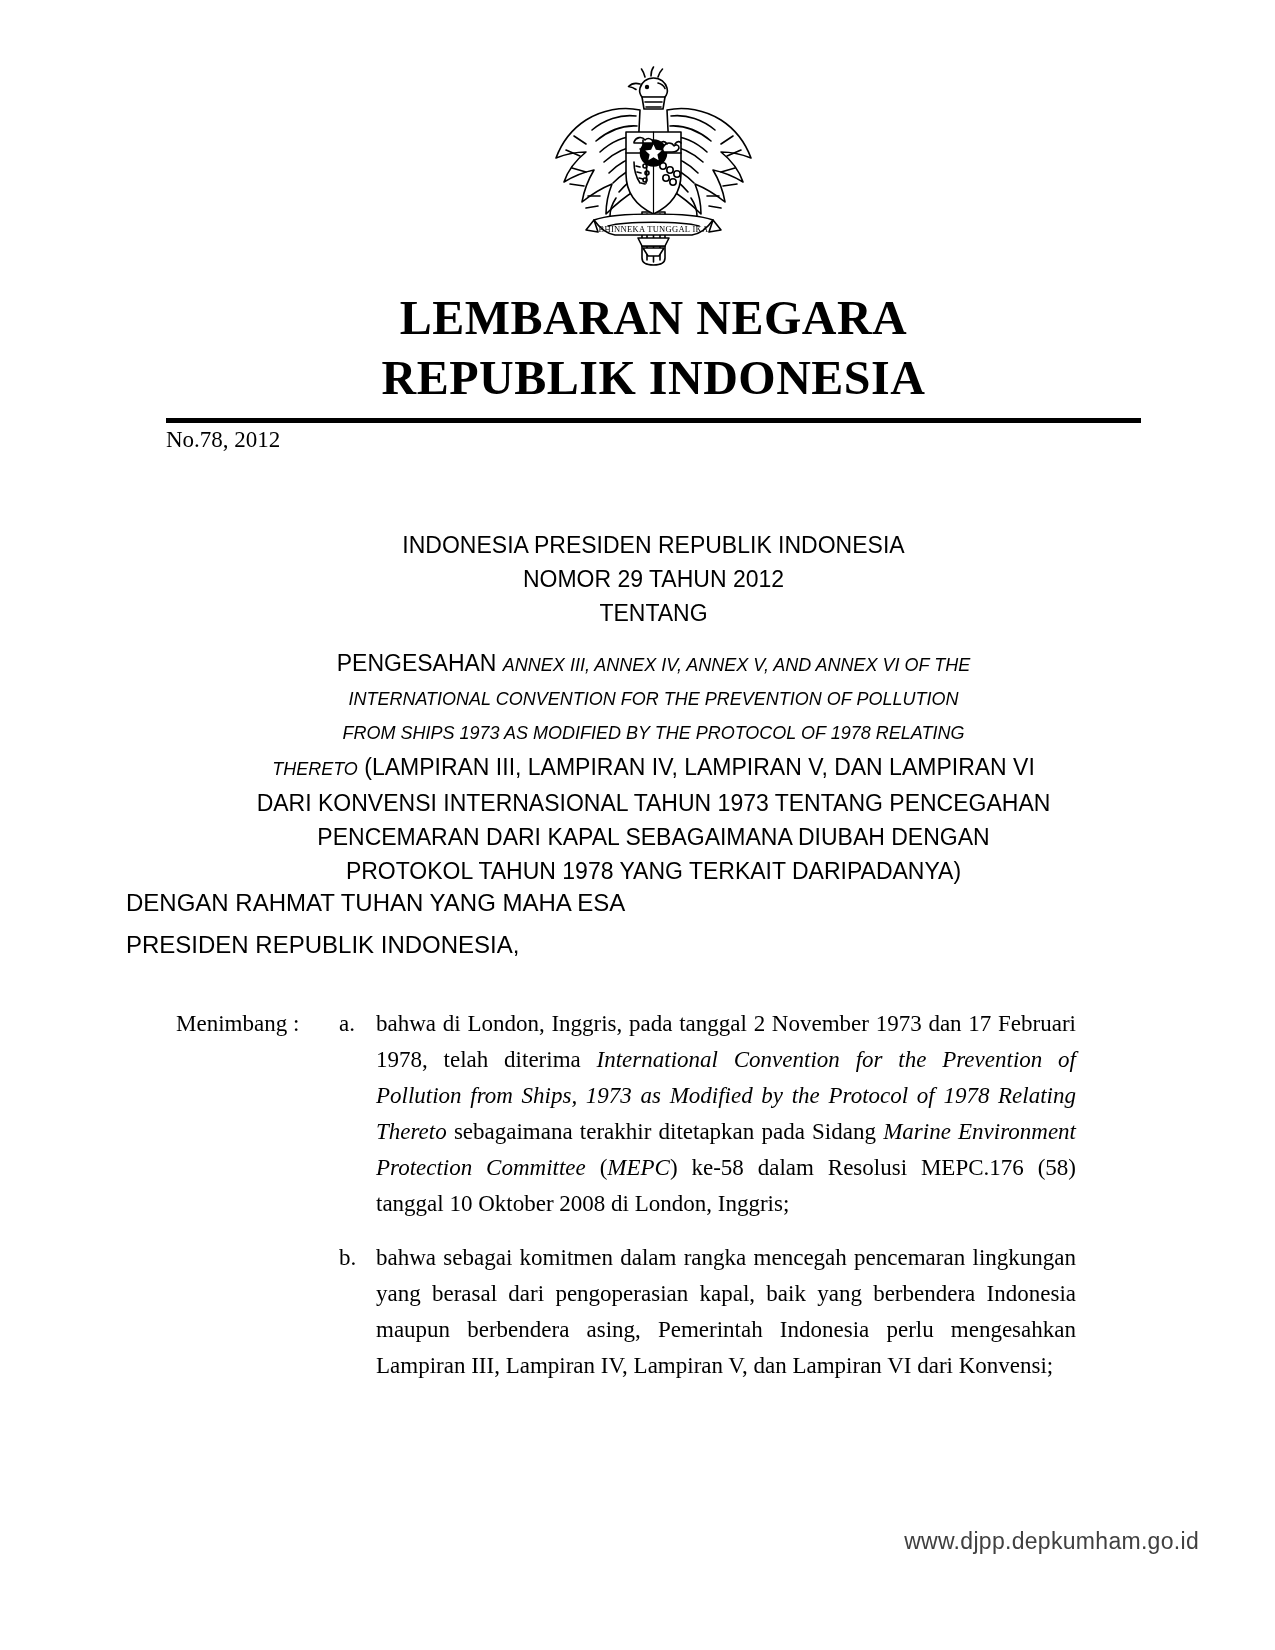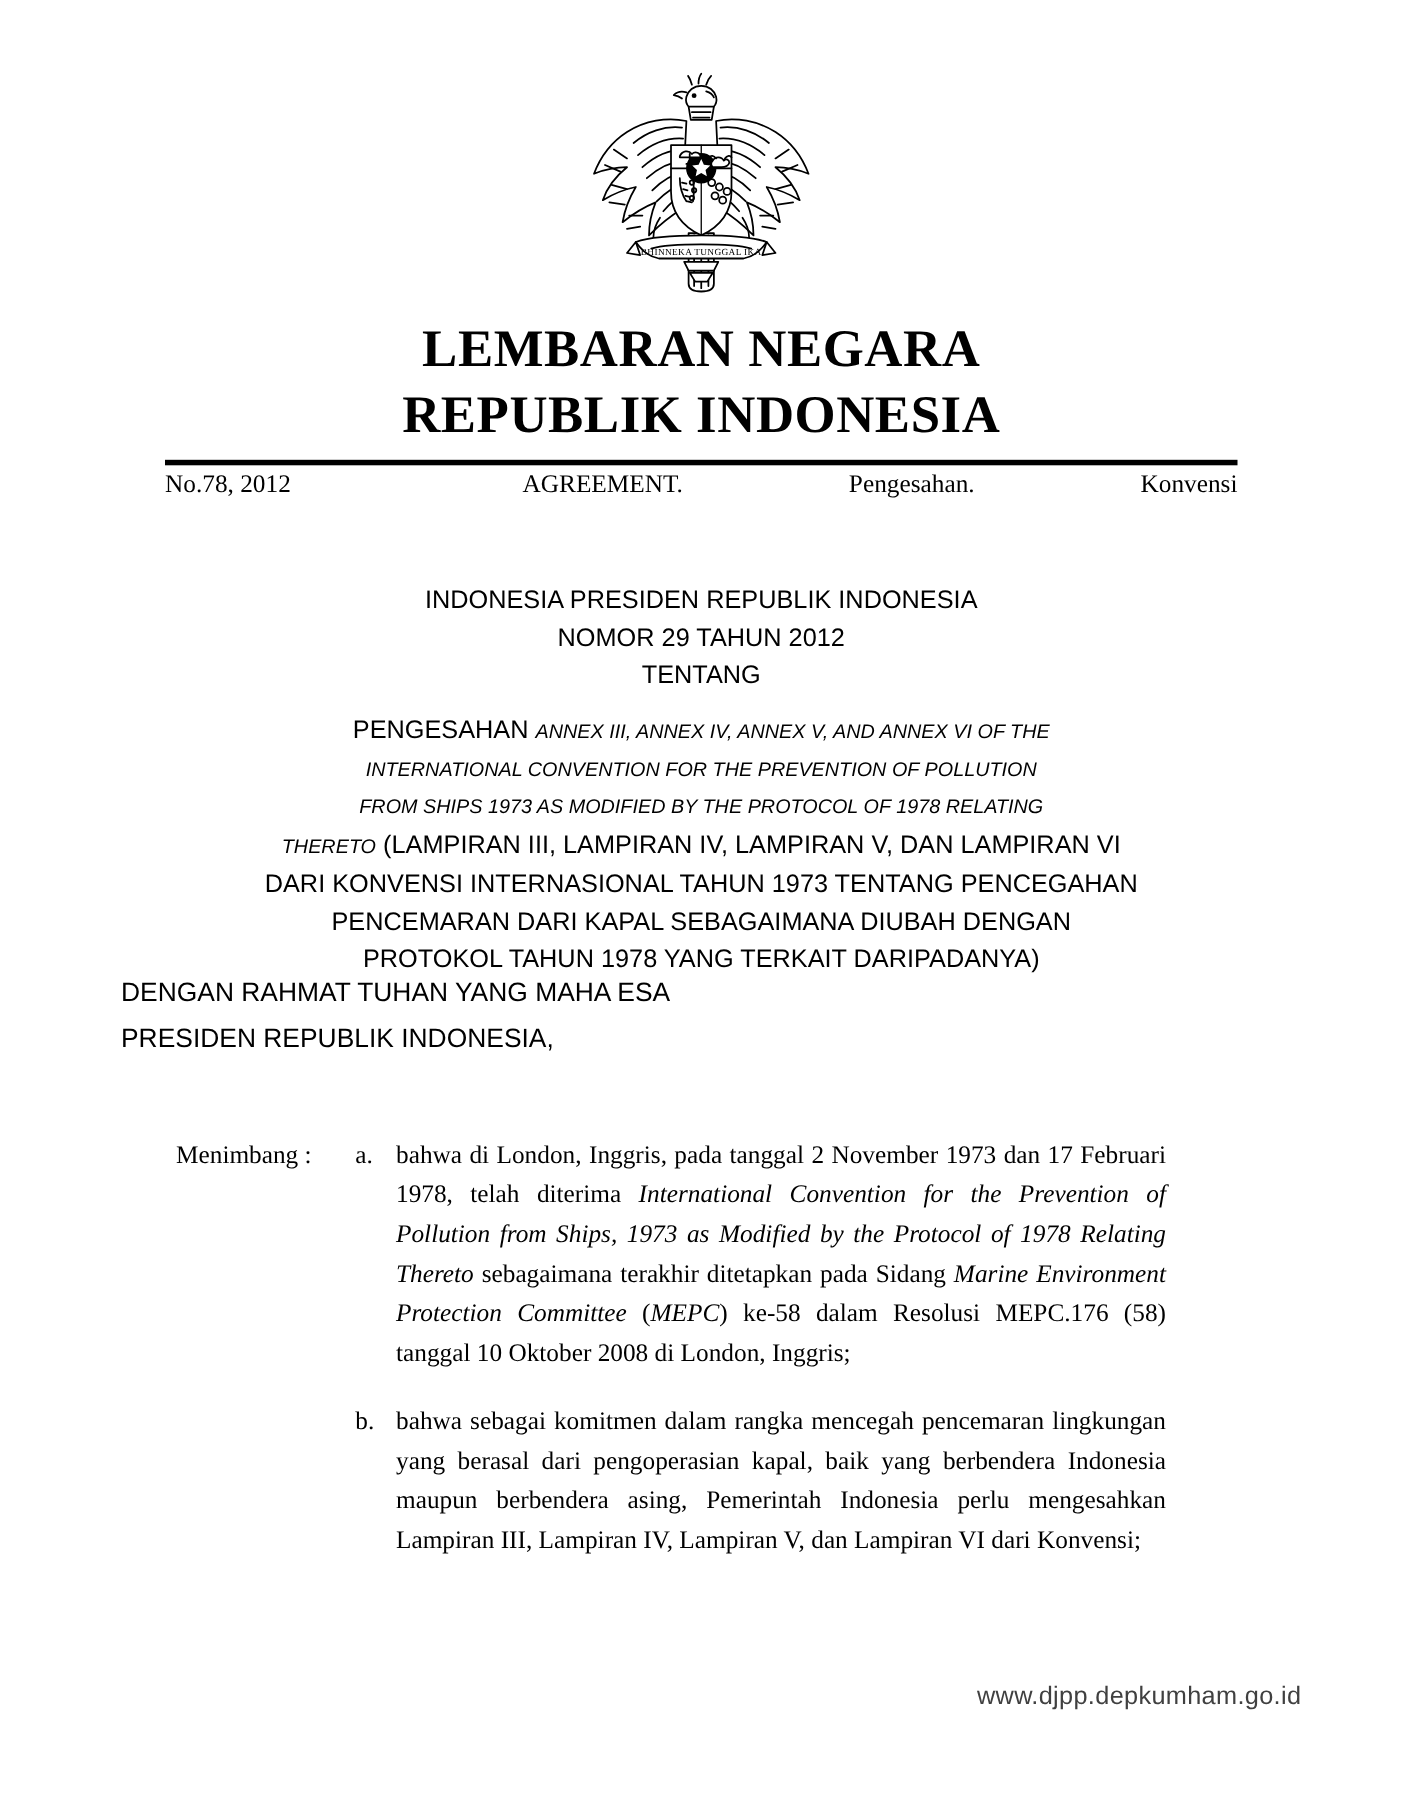--- a/index.html
+++ b/index.html
@@ -10,21 +10,21 @@
   body {
     width: 1275px;
     height: 1650px;
     position: relative;
     font-family: "Liberation Serif", "DejaVu Serif", serif;
     color: #000000;
     overflow: hidden;
   }
   .page {
     position: absolute;
-    left: 0; top: 0;
+    left: 16px; top: 0;
     width: 1079px;
     height: 1650px;
   }
 
   
   .emblem-wrap {
     position: absolute;
     left: 0;
     top: 62px;
     width: 1275px;
@@ -126,21 +126,20 @@
     left: 160px;
     top: 1006px;
     width: 900px;
     font-size: 23px;
     line-height: 36px;
   }
   .clause {
     position: relative;
     display: block;
     margin-bottom: 18px;
-    margin-top: 26px;
   }
   .clause-label {
     position: absolute;
     left: 0;
     top: 0;
     width: 158px;
     white-space: nowrap;
   }
   .clause-marker {
     position: absolute;
@@ -262,21 +261,20 @@
   <div class="masthead">
     <div class="masthead-line">LEMBARAN NEGARA</div>
     <div class="masthead-line">REPUBLIK INDONESIA</div>
   </div>
 
   <div class="rule"></div>
 
   <div class="subtitle-row">
     <div class="subtitle-no">No.78, 2012</div>
     <div class="subtitle-keywords">
-      <div>AGREEMENT. Pengesahan. Konvensi</div>
     </div>
   </div>
 
   <div class="titleblock">
     <div class="tl sans-ind">INDONESIA PRESIDEN REPUBLIK INDONESIA</div>
     <div class="tl sans-ind">NOMOR 29 TAHUN 2012</div>
     <div class="tl sans-ind">TENTANG</div>
     <div class="gap-sm"></div>
     <div class="tl"><span class="sans-ind">PENGESAHAN </span><span class="ital-eng">ANNEX III, ANNEX IV, ANNEX V, AND ANNEX VI OF THE</span></div>
     <div class="tl ital-eng">INTERNATIONAL CONVENTION FOR THE PREVENTION OF POLLUTION</div>

